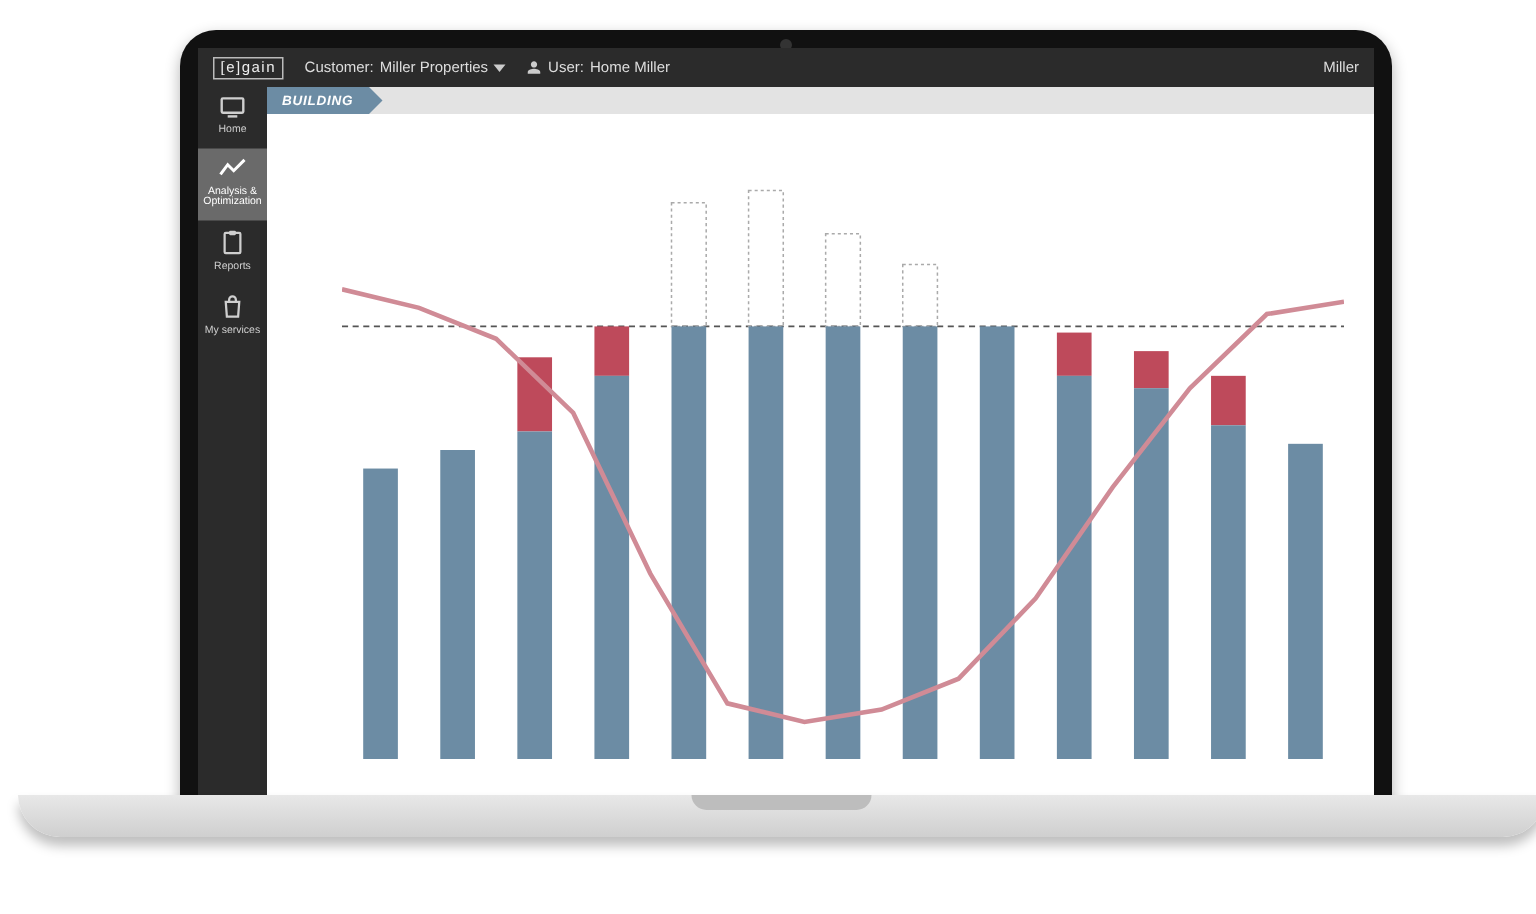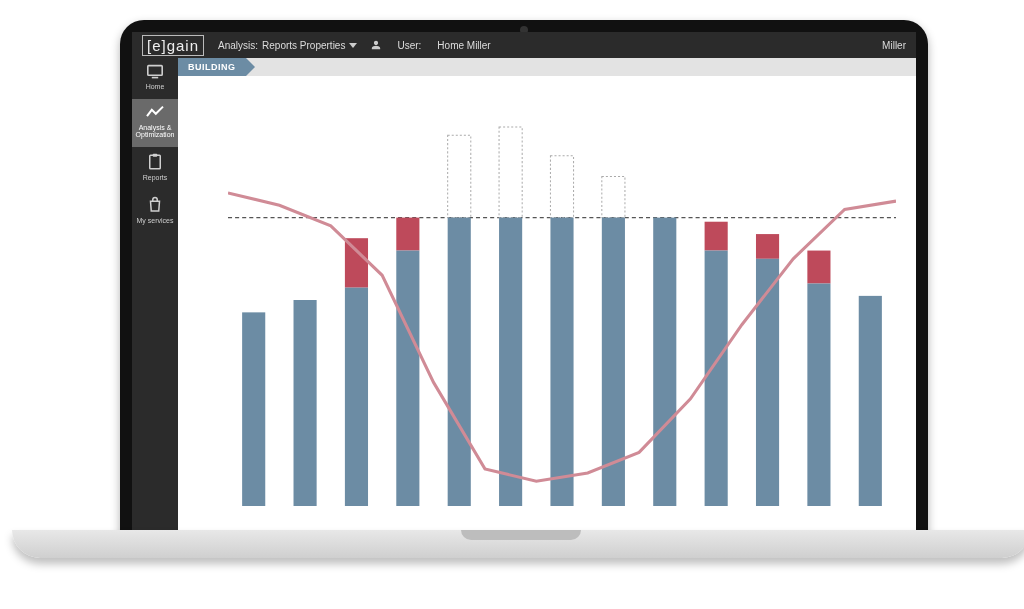--- a/index.html
+++ b/index.html
@@ -23,35 +23,35 @@
     background:linear-gradient(#e8e8e8,#cfcfcf);border-radius:0 0 40px 40px;
     box-shadow:0 6px 8px rgba(0,0,0,.25);
   }
   .notch{position:absolute;left:50%;top:0;width:120px;height:10px;
     background:#bdbdbd;border-radius:0 0 10px 10px;transform:translateX(-50%);}
   
   .topbar{
     height:26px;background:#2b2b2b;color:#ddd;display:flex;align-items:center;
     font-size:10px;padding:0 10px;gap:14px;
   }
-  .logo{border:1px solid #bbb;padding:1px 4px;font-size:15px;letter-spacing:1px;color:#eee;}
+  .logo{border:1px solid #bbb;padding:1px 4px;font-size:10px;letter-spacing:1px;color:#eee;}
   .customer{display:flex;align-items:center;gap:4px;}
   .chev{width:0;height:0;border-left:4px solid transparent;border-right:4px solid transparent;border-top:5px solid #ccc;display:inline-block;}
-  .user{display:flex;align-items:center;gap:16px;}
+  .user{display:flex;align-items:center;gap:4px;}
   .user-icon svg{display:block;}
   .spacer{flex:1;}
   .logout{color:#ddd;cursor:pointer;}
   
   .app-body{display:flex;height:calc(100% - 26px);}
   .sidebar{width:46px;background:#2b2b2b;display:flex;flex-direction:column;}
   .nav{color:#cfcfcf;text-align:center;padding:6px 2px 8px;font-size:7px;line-height:1.1;}
   .nav svg{display:block;margin:0 auto 3px;}
   .nav.active{background:#6a6a6a;color:#fff;}
   .content{flex:1;position:relative;background:#fff;}
-  .crumb-bar{height:18px;background:#e3e3e3;display:flex;align-items:stretch;}
+  .crumb-bar{height:18px;background:#e3e3e3;display:flex;align-items:stretch;font-style:italic;}
   .crumb{
     background:#6c8ca4;color:#fff;font-size:9px;font-weight:bold;letter-spacing:.5px;
     display:flex;align-items:center;padding:0 10px;position:relative;
   }
   .crumb::after{
     content:"";position:absolute;right:-9px;top:0;width:0;height:0;
     border-top:9px solid transparent;border-bottom:9px solid transparent;border-left:9px solid #6c8ca4;
   }
   
   .chart{
@@ -70,22 +70,22 @@
 
 <div class="laptop">
   <div class="bezel">
     <div class="camera"></div>
     <div class="screen">
 
       <div class="topbar">
         <span class="logo">[e]gain</span>
 
         <span class="customer">
-          <span>Analysis:</span>
-          <span>Reports Properties</span>
+          <span>Customer:</span>
+          <span>Miller Properties</span>
           <span class="chev"></span>
         </span>
 
         <span class="user">
           <span class="user-icon">
             <svg width="10" height="10" viewBox="0 0 24 24">
                   <path fill="#ccc" d="M12 12c2.8 0 5-2.2 5-5s-2.2-5-5-5-5 2.2-5 5 2.2 5 5 5zm0 2c-3.3 0-10 1.7-10 5v3h20v-3c0-3.3-6.7-5-10-5z"></path>
                 </svg>
           </span>
           <span>User:</span>

